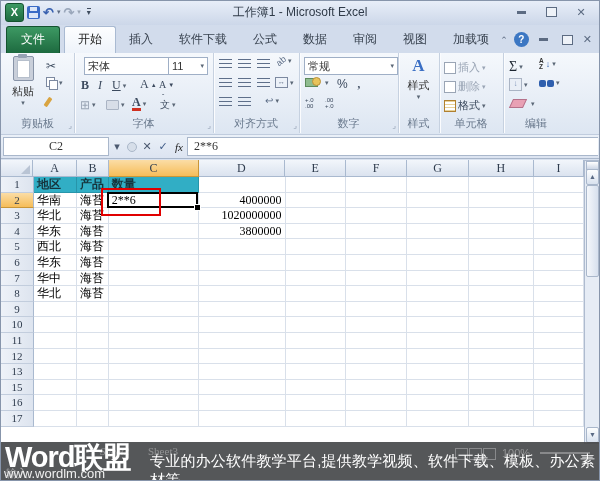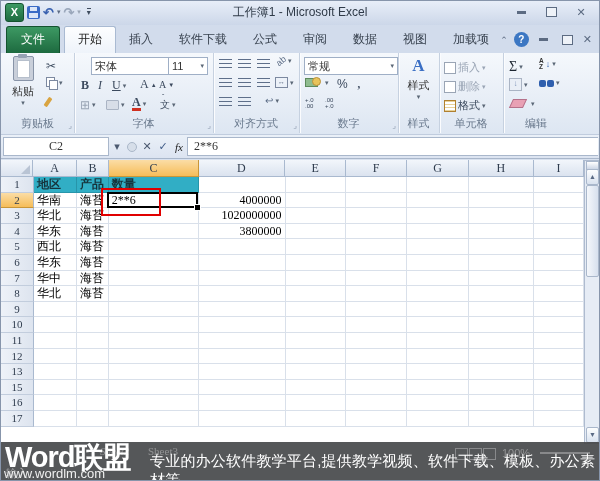--- a/index.html
+++ b/index.html
@@ -150,22 +150,22 @@
   </div>
 </div>
 
 <div id="tabrow" class="abs">
   <div id="tabs">
       <div class="tab file">文件</div>
       <div class="tab active">开始</div>
       <div class="tab">插入</div>
       <div class="tab">软件下载</div>
       <div class="tab">公式</div>
+      <div class="tab">数据</div>
       <div class="tab">审阅</div>
-      <div class="tab">数据</div>
       <div class="tab">视图</div>
       <div class="tab">加载项</div>
     </div>
   <div class="ribbon-mini abs">
     <span class="chev">⌃</span>
     <div class="help">?</div>
     <div class="winbtn" style="width:18px;height:13px">
         <div class="bar-ic"></div>
       </div>
     <div class="winbtn" style="width:18px;height:13px">
@@ -189,21 +189,21 @@
         <span class="drop">▾</span>
       </div>
     <div class="ric" style="left:45px;top:44px">
         <span class="brush-ic"></span>
       </div>
     <div class="grp-label">剪贴板</div>
     <div class="dlg">⌟</div>
   </div>
 
   <div class="grp" style="left:73px;width:139px">
-    <div class="combo" style="left:17px;top:4px;width:84px">
+    <div class="combo" style="left:10px;top:4px;width:84px">
       <span>宋体</span>
         <span class="drop">▾</span>
       </div>
     <div class="combo" style="left:94px;top:4px;width:32px">
       <span>11</span>
         <span class="drop">▾</span>
       </div>
     <div class="ric" style="left:7px;top:25px;font-family:'Liberation Serif',serif;font-weight:bold">B</div>
     <div class="ric" style="left:24px;top:25px;font-family:'Liberation Serif',serif;font-style:italic">I</div>
     <div class="ric" style="left:38px;top:25px">

